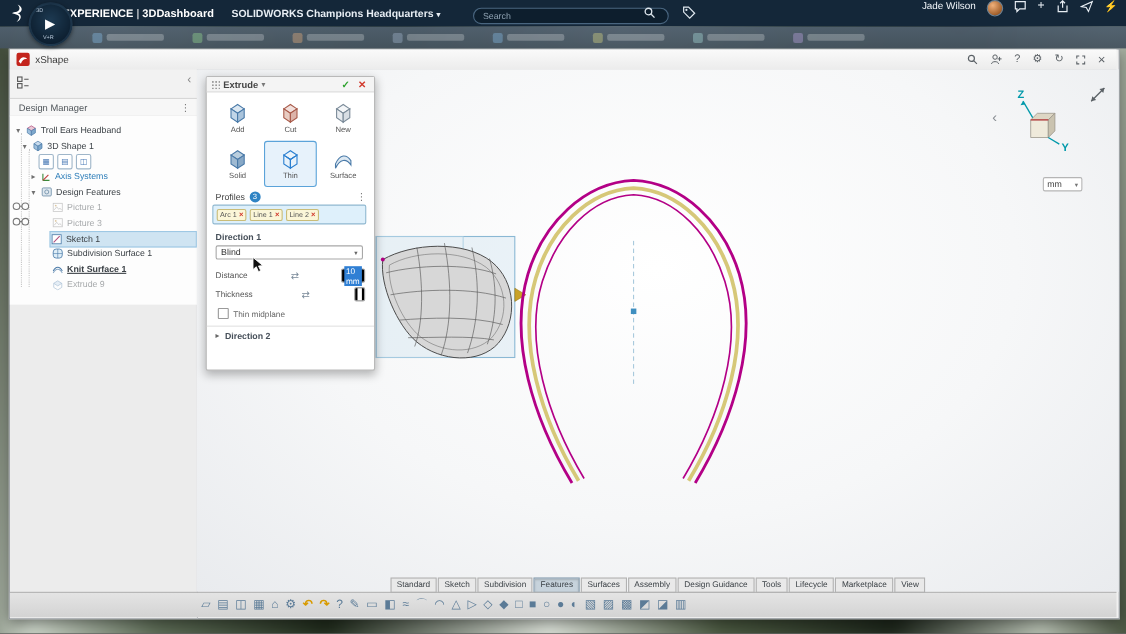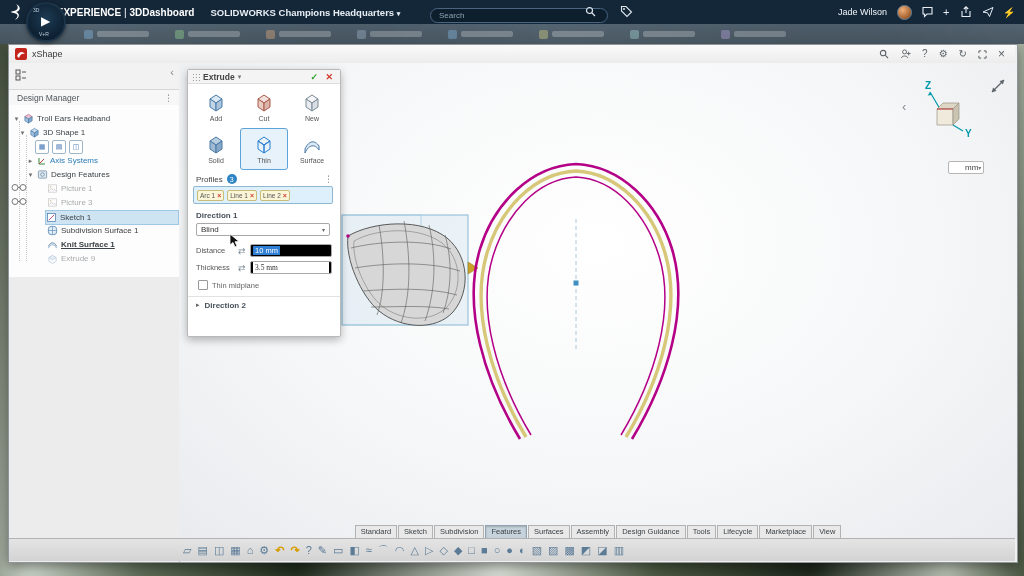--- a/index.html
+++ b/index.html
@@ -17,21 +17,21 @@
   .ghost b{width:52px;height:6px;border-radius:2px;background:rgba(255,255,255,.55);display:inline-block;}
   .brand{color:#fff;font-size:10px;margin-left:44px;white-space:nowrap;}
   .brand .b1{font-weight:bold;}
   .brand .b2{font-weight:bold;}
   .ctx{color:#e8eef4;font-size:9.5px;font-weight:bold;margin-left:16px;white-space:nowrap;}
   .searchwrap{position:absolute;left:430px;top:4px;width:182px;height:15px;}
   .searchwrap input{width:160px;height:13px;border-radius:8px;border:1px solid #49657f;background:#0d1e2d;color:#cfd8e0;font-size:8px;padding:0 8px;outline:none;}
   .searchwrap input::placeholder{color:#8fa2b2;}
   .mag{position:absolute;right:16px;top:2px;}
   .tagicon{position:absolute;left:620px;top:5px;}
-  .tb-right{position:absolute;right:8px;top:0;height:24px;display:flex;align-items:center;gap:10px;color:#fff;}
+  .tb-right{position:absolute;right:8px;top:0;height:24px;display:flex;gap:10px;color:#fff;}
   .uname{font-size:9px;color:#f2f6fa;}
   .avatar{width:13px;height:13px;border-radius:50%;background:radial-gradient(circle at 35% 30%,#f0b07a,#a2602c 70%,#5d3413);border:1px solid #6d8396;}
   .tbi{font-size:11px;color:#e8eef4;line-height:1;}
   .spark{color:#f2c21d;font-size:10px;}
   
   .compass{position:absolute;left:26px;top:2px;width:36px;height:36px;border-radius:50%;
     background:radial-gradient(circle at 50% 40%,#1d3a52,#0d1f30 75%);border:2px solid #35567256;z-index:40;
     box-shadow:0 1px 4px rgba(0,0,0,.5);color:#dfe9f2;}
   .compass .p{position:absolute;left:13px;top:10px;font-size:12px;color:#fff;}
   .compass .t{position:absolute;left:5px;top:3px;font-size:5px;color:#bcd;}
@@ -55,42 +55,42 @@
   .trow .caret{width:7px;font-size:7px;color:#707070;text-align:center;}
   .trow.sel{background:#cfe4f2;width:132px;border:1px solid #9ec8e4;}
   .muted{opacity:.45;}
   .linkblue{color:#2b7cb8;}
   .knit{font-weight:bold;text-decoration:underline;}
   .badge{width:12px;height:12px;border:1px solid #9fb6c9;background:#fff;border-radius:2px;display:inline-flex;align-items:center;justify-content:center;color:#4a7ab5;font-size:7px;}
   .guide{position:absolute;width:0;border-left:1px dotted #c8c8c8;}
   .glass{position:absolute;left:2px;}
   
   .viewport{position:absolute;left:170px;top:18px;width:838px;height:475px;background:radial-gradient(ellipse at 50% 38%,#ffffff 0%,#f6f7f8 55%,#e9ebee 100%);overflow:hidden;}
-  .units{position:absolute;left:769px;top:98px;width:36px;height:13px;background:#fff;border:1px solid #b5b5b5;border-radius:2px;font-size:8px;color:#444;display:flex;align-items:center;justify-content:space-between;padding:0 16px;box-sizing:border-box;}
+  .units{position:absolute;left:769px;top:98px;width:36px;height:13px;background:#fff;border:1px solid #b5b5b5;border-radius:2px;font-size:8px;color:#444;display:flex;align-items:center;justify-content:space-between;padding:0 3px;box-sizing:border-box;}
   .triadcollapse{position:absolute;left:723px;top:36px;font-size:13px;color:#8a8f94;}
   
   .dialog{position:absolute;left:178px;top:24px;width:152px;height:266px;background:#fff;border:1px solid #b9b9b9;border-radius:2px;box-shadow:0 3px 9px rgba(0,0,0,.28);z-index:20;font-size:8px;color:#3c4247;}
   .dhead{position:absolute;left:0;top:0;width:152px;height:13px;background:#f4f4f4;border-bottom:1px solid #ddd;display:flex;align-items:center;}
   .grip{width:8px;height:8px;margin:0 3px 0 4px;background:radial-gradient(circle,#9a9a9a 1px,transparent 1px);background-size:3px 3px;}
   .dtitle{font-size:8.5px;font-weight:bold;color:#444;}
   .dcaret{font-size:7px;color:#777;margin-left:3px;}
   .dok{position:absolute;right:22px;color:#2aa12a;font-weight:bold;font-size:9px;}
   .dcancel{position:absolute;right:7px;color:#d23b2e;font-weight:bold;font-size:9px;}
   .bigbtn{position:absolute;width:46px;height:40px;display:flex;flex-direction:column;align-items:center;justify-content:center;gap:2px;border-radius:3px;border:1px solid transparent;}
   .bigbtn .lbl{font-size:7px;color:#555;}
   .bigbtn.on{background:#e7f2fb;border-color:#5ba3d9;}
   .plabel{position:absolute;left:8px;top:104px;display:flex;align-items:center;gap:4px;font-size:8px;color:#444;}
   .pcount{width:10px;height:10px;border-radius:50%;background:#2f84c4;color:#fff;font-size:7px;display:inline-flex;align-items:center;justify-content:center;}
   .pmenu{position:absolute;right:7px;top:104px;color:#777;font-size:9px;}
   .chipbox{position:absolute;left:5px;top:116px;width:140px;height:18px;background:#def0fb;border:1px solid #8fb8d0;border-radius:2px;display:flex;align-items:center;gap:3px;padding:0 3px;box-sizing:border-box;}
   .chip{background:#fbf6d8;border:1px solid #c9bc78;border-radius:2px;font-size:6.5px;color:#555;display:inline-flex;align-items:center;gap:2px;padding:1px 2px;}
   .chip .x{color:#d23b2e;font-size:7px;font-weight:bold;}
   .dsec{position:absolute;left:8px;font-size:8px;font-weight:bold;color:#47505a;}
   .dselect{position:absolute;left:8px;top:153px;width:134px;height:13px;background:#fff;border:1px solid #a8a8a8;border-radius:2px;display:flex;align-items:center;justify-content:space-between;padding:0 4px;box-sizing:border-box;font-size:8px;color:#333;}
-  .frow{position:absolute;left:8px;width:136px;height:13px;display:flex;align-items:center;}
+  .frow{position:absolute;left:8px;width:136px;height:13px;display:flex;align-items:center;gap:36px;}
   .frow .fl{width:42px;font-size:7.5px;color:#555;}
   .frow .rev{width:12px;color:#7a8a99;font-size:9px;}
   .finput{flex:1;height:11px;border:1px solid #a8a8a8;border-radius:2px;background:#000000;font-size:7.5px;display:flex;align-items:center;padding:0 2px;}
   .finput .selval{background:#2f7fd4;color:#fff;padding:0 2px;}
   .finput input{border:none;outline:none;width:100%;font-size:7.5px;color:#333;font-family:Liberation Serif, serif;}
   .chk{position:absolute;left:10px;top:210px;display:flex;align-items:center;gap:4px;font-size:7.5px;color:#666;}
   .chk .box{width:8px;height:8px;border:1px solid #9a9a9a;background:#fff;border-radius:1px;}
   .foldrow{position:absolute;left:0;width:152px;height:17px;border-top:1px solid #e2e2e2;display:flex;align-items:center;gap:5px;padding-left:8px;box-sizing:border-box;font-size:8px;font-weight:bold;color:#47505a;}
   .foldrow .c{font-size:7px;color:#666;font-weight:normal;}
   

